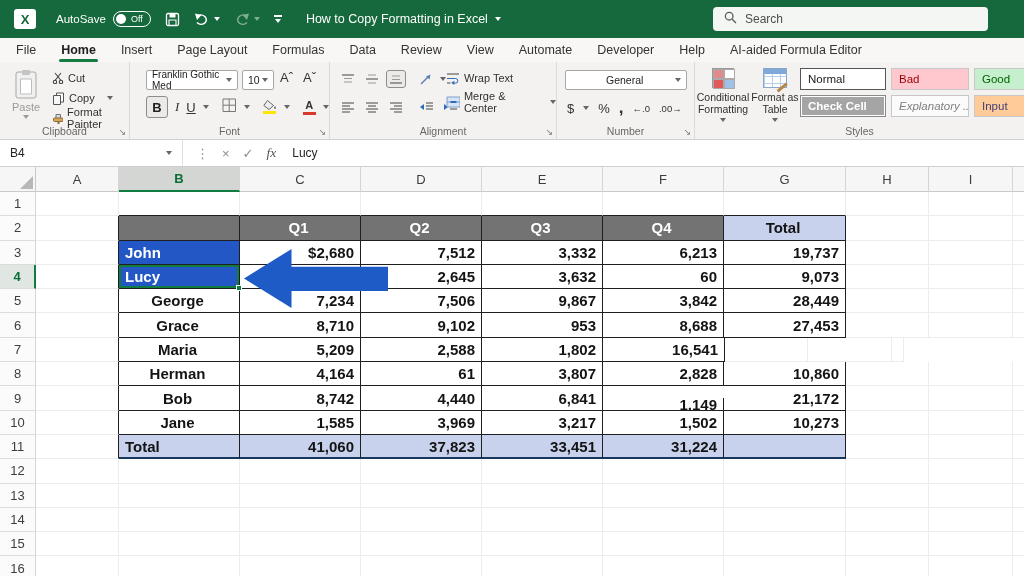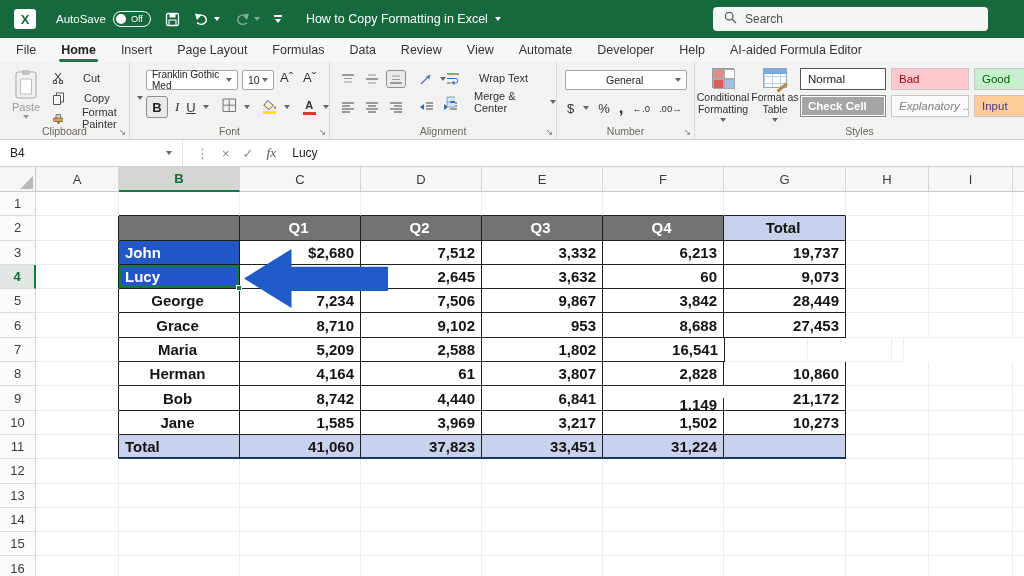--- a/index.html
+++ b/index.html
@@ -36,21 +36,21 @@
   .launch { position:absolute; bottom:2px; right:3px; font-size:9px; color:#7a7a7a; }
   .rlabel { font-size:11px; color:#323130; }
   .combo { background:#fff; border:1px solid #A9A7A5; border-radius:2px; display:flex; align-items:center; justify-content:space-between; padding:0 5px; font-size:10.5px; color:#222; height:20px; }
   .btnbox { border:1px solid #8f8d8b; border-radius:3px; background:#EBEAE9; }
   svg line, svg path, svg rect, svg circle { vector-effect:non-scaling-stroke; }
 
   
   #g-clip { left:0; width:130px; }
   #paste-btn { position:absolute; left:8px; top:7px; width:36px; height:58px; display:flex; flex-direction:column; align-items:center; gap:2px; color:#9a9a9a; font-size:11px; }
   #clip-small { position:absolute; left:52px; top:8px; display:flex; flex-direction:column; gap:4px; }
-  .small-cmd { display:flex; align-items:center; gap:19px; height:16px; }
+  .small-cmd { display:flex; align-items:center; gap:4px; height:16px; }
 
   
   #g-font { left:130px; width:200px; }
   #fontname { position:absolute; left:16px; top:8px; width:92px; }
   #fontsize { position:absolute; left:112px; top:8px; width:32px; }
   #grow-shrink { position:absolute; left:150px; top:8px; display:flex; gap:10px; font-size:13px; color:#333; }
   #font-row2 { position:absolute; left:16px; top:34px; display:flex; align-items:center; gap:7px; }
   #bold-btn { width:22px; height:22px; display:flex; align-items:center; justify-content:center; font-weight:bold; font-size:13px; color:#222; }
   .fmt-t { font-size:13px; color:#333; }
   .colorbar { width:13px; height:3px; margin-top:1px; }

